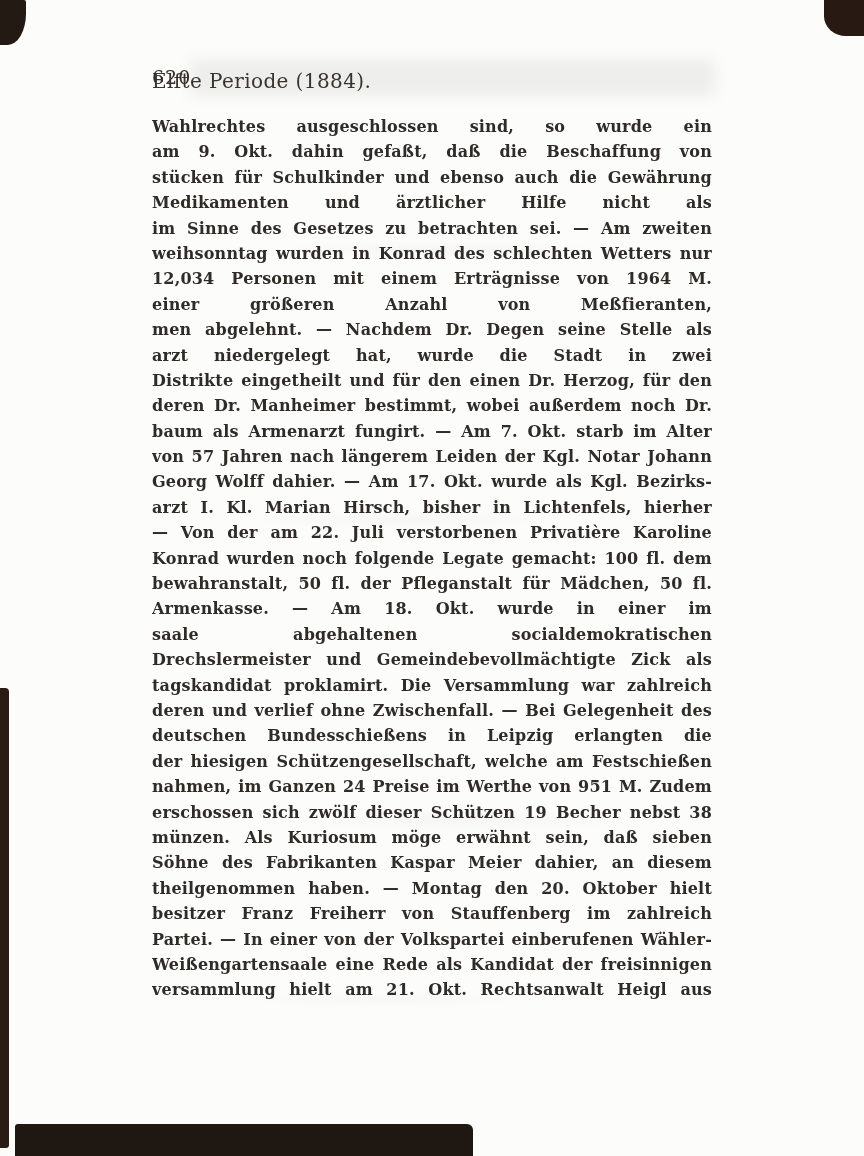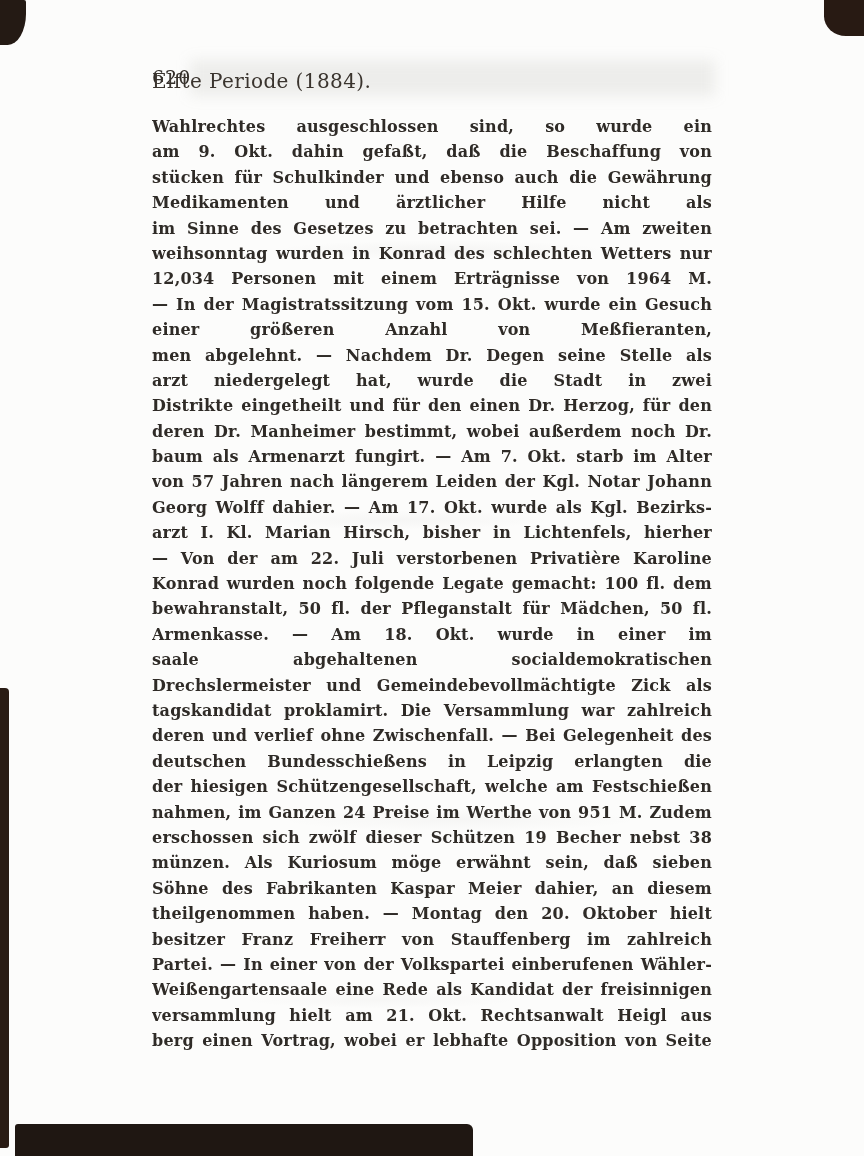--- a/index.html
+++ b/index.html
@@ -114,21 +114,20 @@
     </div>
 
     <div class="body-text">
         <div class="text-line">Wahlrechtes ausgeschlossen sind, so wurde ein Magistratsbeschluß</div>
         <div class="text-line">am 9. Okt. dahin gefaßt, daß die Beschaffung von Kleidungs-</div>
         <div class="text-line">stücken für Schulkinder und ebenso auch die Gewährung von</div>
         <div class="text-line">Medikamenten und ärztlicher Hilfe nicht als Armenunterstützung</div>
         <div class="text-line">im Sinne des Gesetzes zu betrachten sei. — Am zweiten Kirch-</div>
         <div class="text-line">weihsonntag wurden in Konrad des schlechten Wetters nur</div>
         <div class="text-line">12,034 Personen mit einem Erträgnisse von 1964 M. befördert.</div>
-        <div class="text-line">— In der Magistratssitzung vom 15. Okt. wurde ein Gesuch</div>
         <div class="text-line">einer größeren Anzahl von Meßfieranten, Schaubudenbesitzern</div>
         <div class="text-line">men abgelehnt. — Nachdem Dr. Degen seine Stelle als Armen-</div>
         <div class="text-line">arzt niedergelegt hat, wurde die Stadt in zwei armenärztliche</div>
         <div class="text-line">Distrikte eingetheilt und für den einen Dr. Herzog, für den an-</div>
         <div class="text-line">deren Dr. Manheimer bestimmt, wobei außerdem noch Dr. Weichsel-</div>
         <div class="text-line">baum als Armenarzt fungirt. — Am 7. Okt. starb im Alter</div>
         <div class="text-line">von 57 Jahren nach längerem Leiden der Kgl. Notar Johann</div>
         <div class="text-line">Georg Wolff dahier. — Am 17. Okt. wurde als Kgl. Bezirks-</div>
         <div class="text-line">arzt I. Kl. Marian Hirsch, bisher in Lichtenfels, hierher versetzt.</div>
         <div class="text-line">— Von der am 22. Juli verstorbenen Privatière Karoline</div>
@@ -143,17 +142,16 @@
         <div class="text-line">der hiesigen Schützengesellschaft, welche am Festschießen theil-</div>
         <div class="text-line">nahmen, im Ganzen 24 Preise im Werthe von 951 M. Zudem</div>
         <div class="text-line">erschossen sich zwölf dieser Schützen 19 Becher nebst 38 Fest-</div>
         <div class="text-line">münzen. Als Kuriosum möge erwähnt sein, daß sieben Brüder,</div>
         <div class="text-line">Söhne des Fabrikanten Kaspar Meier dahier, an diesem Feste</div>
         <div class="text-line">theilgenommen haben. — Montag den 20. Oktober hielt Guts-</div>
         <div class="text-line">besitzer Franz Freiherr von Stauffenberg im zahlreich besuchten</div>
         <div class="text-line">Partei. — In einer von der Volkspartei einberufenen Wähler-</div>
         <div class="text-line">Weißengartensaale eine Rede als Kandidat der freisinnigen</div>
         <div class="text-line">versammlung hielt am 21. Okt. Rechtsanwalt Heigl aus Bam-</div>
-        <div class="text-line">berg einen Vortrag, wobei er lebhafte Opposition von Seite</div>
       </div>
   </div>
 
 </div>
 
 </body></html>

